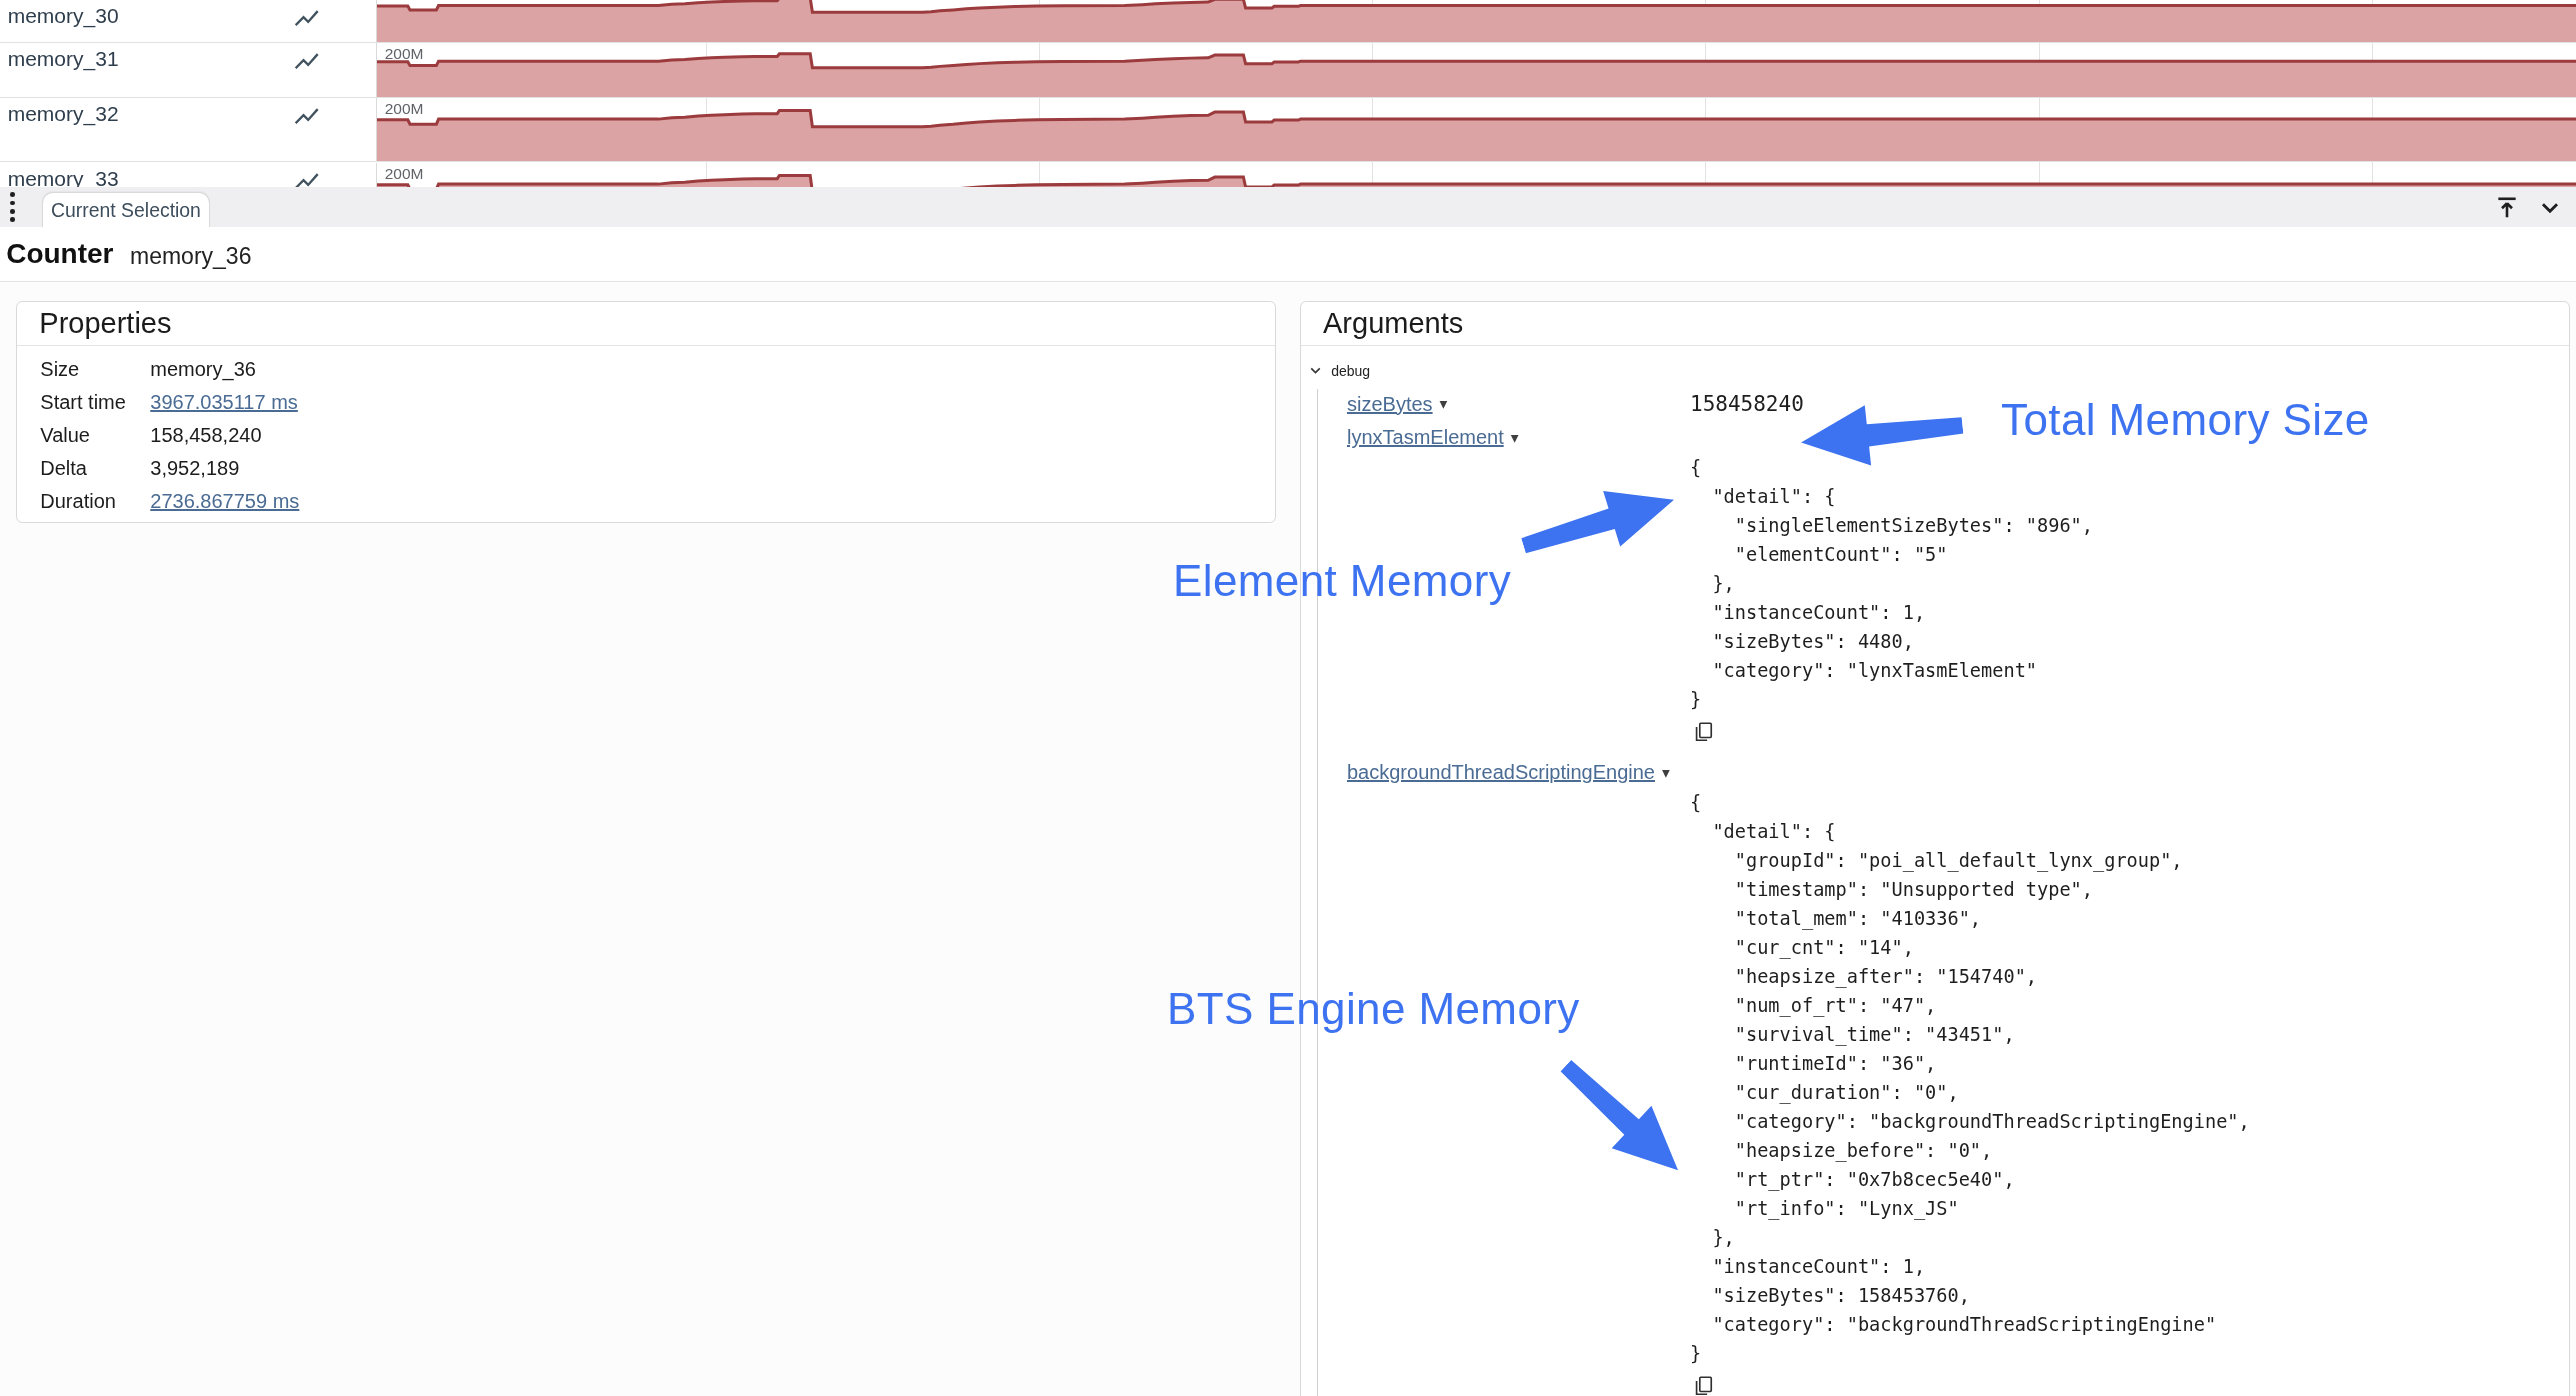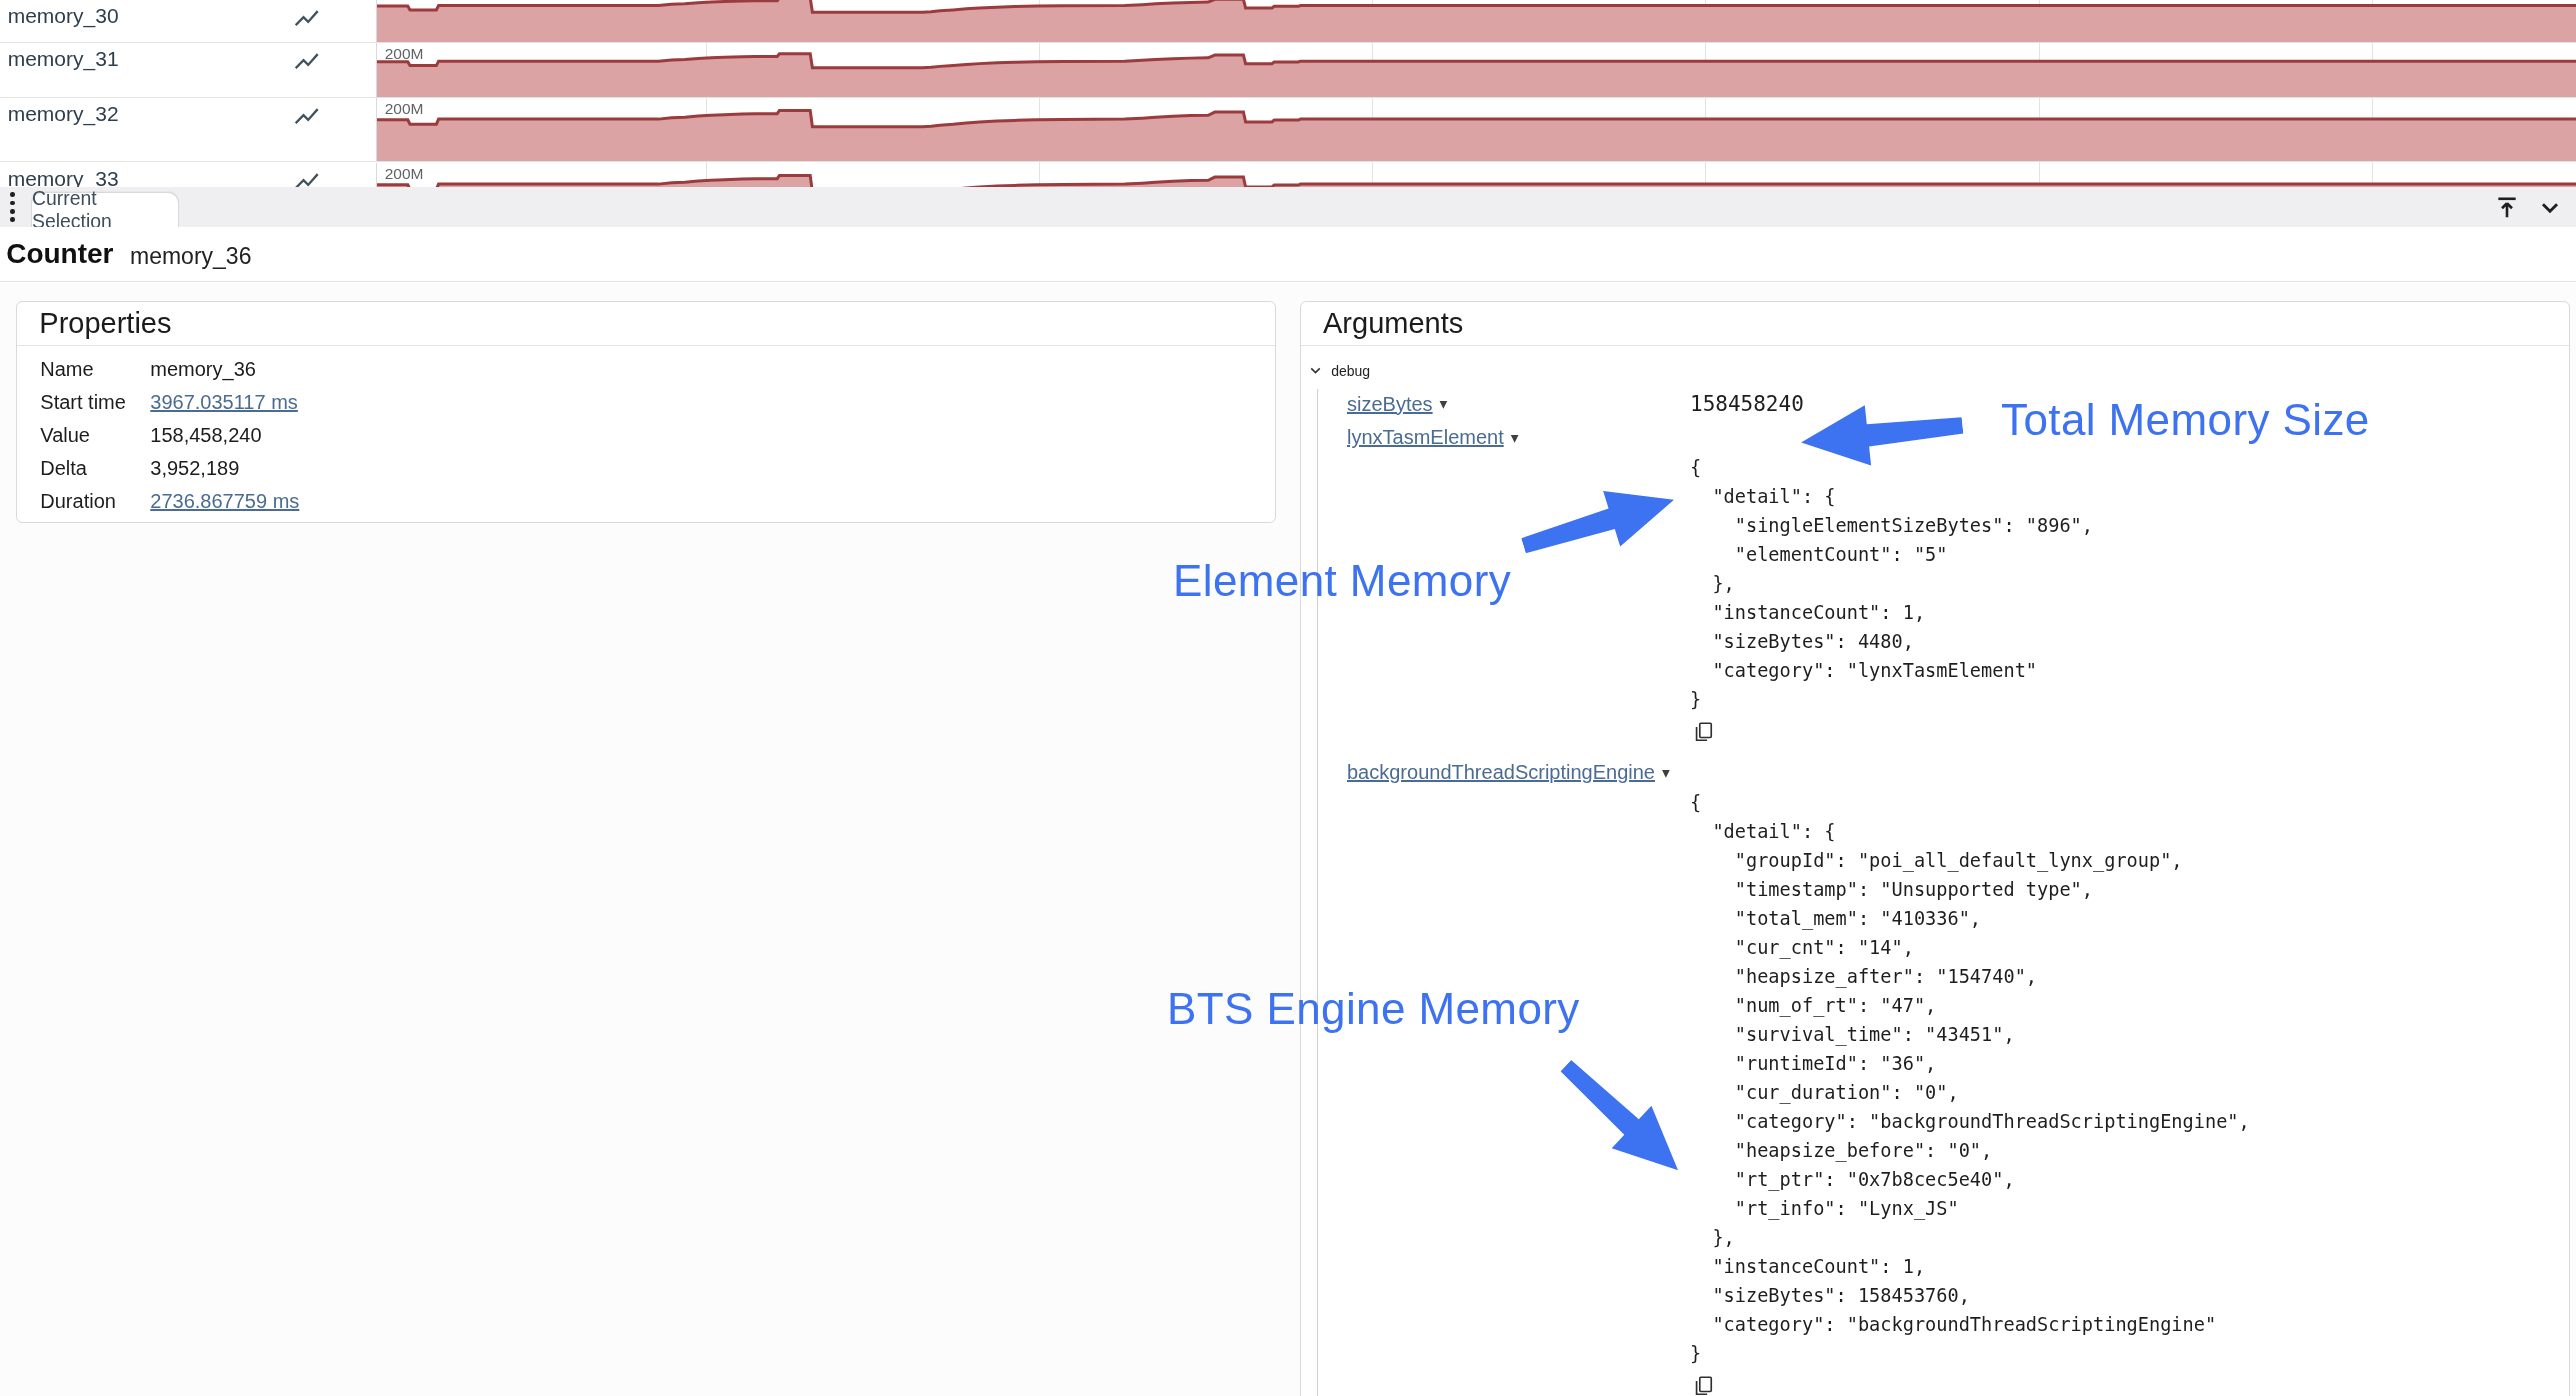--- a/index.html
+++ b/index.html
@@ -17,21 +17,21 @@
   .track-name { position:absolute; left:7.7px; top:3.9px; font-size:21px; color:#2f3e4d; }
   .spark-icon { position:absolute; left:293px; top:4.6px; }
   .track-chart { position:absolute; left:377px; top:0; width:2199px; }
   .axis-label { position:absolute; left:7.7px; top:2.3px; font-size:15.5px; color:#5f6368; z-index:3; }
   .area-svg { position:absolute; left:0; width:100%; }
 
   
   #tabbar { position:absolute; left:0; top:187px; width:2576px; height:40px; background:#efeff1; }
   .drag-handle { position:absolute; left:7px; top:5.4px; width:11px; height:29.4px; display:flex; flex-direction:column; justify-content:space-between; align-items:center; }
   .drag-handle i { width:4.6px; height:4.6px; border-radius:50%; background:#1f1f1f; }
-  .tab { position:absolute; left:31px; top:4.6px; width:148px; height:36px; background:#fff; border:0.8px solid #d9d9d9; border-bottom:none; border-radius:11px 11px 0 0; display:flex; align-items:center; justify-content:center; font-size:19.4px; color:#3d4d5c; box-shadow:0 -0.8px 1.5px rgba(0,0,0,0.04); }
+  .tab { position:absolute; left:42px; top:4.6px; width:168px; height:36px; background:#fff; border:0.8px solid #d9d9d9; border-bottom:none; border-radius:11px 11px 0 0; display:flex; align-items:center; justify-content:center; font-size:19.4px; color:#3d4d5c; box-shadow:0 -0.8px 1.5px rgba(0,0,0,0.04); }
   .tabbar-icons { position:absolute; right:11px; top:6.2px; display:flex; gap:14px; align-items:center; }
   .tabbar-icons .icbtn { width:29.4px; height:29.4px; display:flex; align-items:center; justify-content:center; }
 
   
   #heading { position:absolute; left:0; top:227px; width:2576px; height:55px; background:#fff; border-bottom:0.8px solid #e2e2e2; }
   .h-type { position:absolute; left:6.2px; top:11px; font-size:28px; font-weight:700; color:#111; }
   .h-name { position:absolute; left:130px; top:15.5px; font-size:23px; color:#222; }
 
   
   #details { position:absolute; left:0; top:283px; width:2576px; height:1114px; background:#fcfcfc; }
@@ -187,21 +187,21 @@
     <span class="h-type">Counter</span>
     <span class="h-name">memory_36</span>
   </div>
 
   <div id="details">
 
     <div class="section-box" id="prop-box">
       <div class="section-header">Properties</div>
       <div class="prop-rows">
         <div class="prop-row">
-          <span class="prop-label">Name</span>
+          <span class="prop-label">Size</span>
           <span class="prop-value">memory_36</span>
         </div>
         <div class="prop-row">
           <span class="prop-label">Start time</span>
           <a class="link">3967.035117 ms</a>
         </div>
         <div class="prop-row">
           <span class="prop-label">Value</span>
           <span class="prop-value">158,458,240</span>
         </div>

